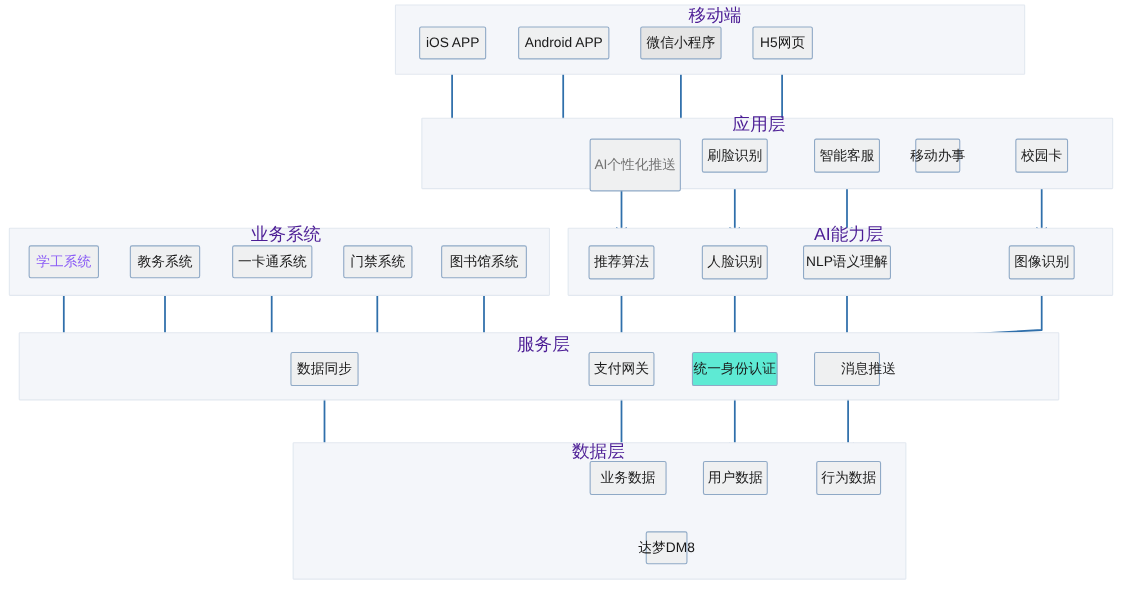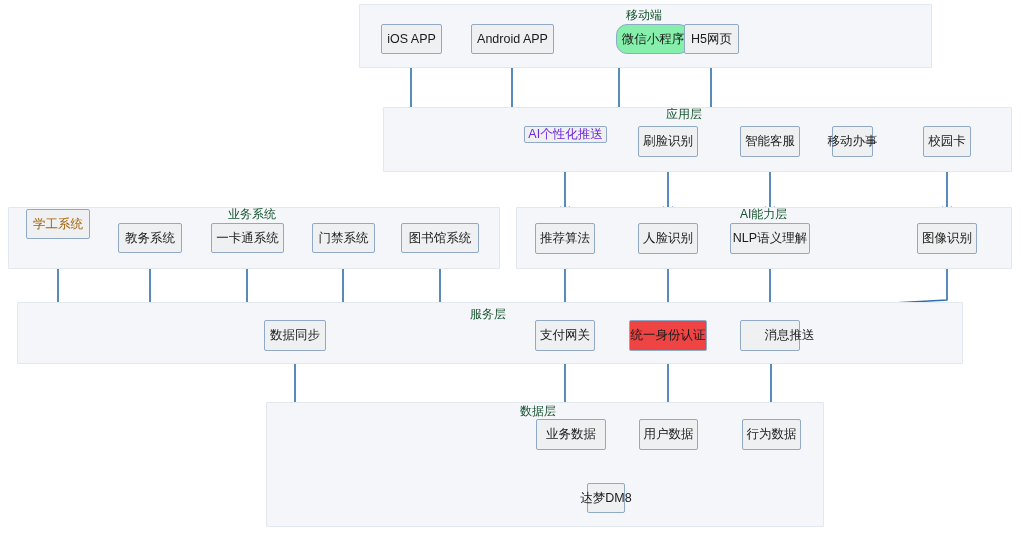--- a/index.html
+++ b/index.html
@@ -29,22 +29,22 @@
   }
   .layer-band {
     position: absolute;
     background: #f4f6fa;
     border: 1px solid #e2e8f0;
     box-sizing: border-box;
     border-radius: 1px;
   }
   .layer-title {
     position: absolute;
-    font-size: 12px;
-    color: #14532d;
+    font-size: 16px;
+    color: #4c1d95;
     white-space: nowrap;
     line-height: 14px;
   }
   .node {
     position: absolute;
     box-sizing: border-box;
     background: #eff0f1;
     border: 1px solid #8fa9c6;
     border-radius: 2px;
     display: flex;
@@ -108,39 +108,39 @@
       <div class="layer-title" style="left: 626px; top: 8px;">移动端</div>
       <div class="layer-title" style="left: 666px; top: 107px;">应用层</div>
       <div class="layer-title" style="left: 228px; top: 207px;">业务系统</div>
       <div class="layer-title" style="left: 740px; top: 207px;">AI能力层</div>
       <div class="layer-title" style="left: 470px; top: 307px;">服务层</div>
       <div class="layer-title" style="left: 520px; top: 404px;">数据层</div>
     </div>
   <div id="nodes-group">
       <div class="node" style="left: 381px; top: 24px; width: 61px; height: 30px; background: rgb(239, 240, 241); border-color: rgb(143, 169, 198); color: rgb(26, 26, 26);">iOS APP</div>
       <div class="node" style="left: 471px; top: 24px; width: 83px; height: 30px; background: rgb(239, 240, 241); border-color: rgb(143, 169, 198); color: rgb(26, 26, 26); text-align: center;">Android APP</div>
-      <div class="node" style="left: 616px; top: 24px; width: 74px; height: 30px; background: #86efac; border-color: rgb(143, 169, 198); color: rgb(26, 26, 26); border-radius: 11px;">微信小程序</div>
+      <div class="node" style="left: 582px; top: 24px; width: 74px; height: 30px; background: #e5e5e5; border-color: rgb(143, 169, 198); color: rgb(26, 26, 26);">微信小程序</div>
       <div class="node" style="left: 684px; top: 24px; width: 55px; height: 30px; background: rgb(239, 240, 241); border-color: rgb(143, 169, 198); color: rgb(26, 26, 26);">H5网页</div>
-      <div class="node" style="left: 524px; top: 126px; width: 83px; height: 17px; background: rgb(239, 240, 241); border-color: rgb(143, 169, 198); color: #6d28d9;">AI个性化推送</div>
+      <div class="node" style="left: 536px; top: 126px; width: 83px; height: 48px; background: rgb(239, 240, 241); border-color: rgb(143, 169, 198); color: #737373;">AI个性化推送</div>
       <div class="node" style="left: 638px; top: 126px; width: 60px; height: 31px; background: rgb(239, 240, 241); border-color: rgb(143, 169, 198); color: rgb(26, 26, 26);">刷脸识别</div>
       <div class="node" style="left: 740px; top: 126px; width: 60px; height: 31px; background: rgb(239, 240, 241); border-color: rgb(143, 169, 198); color: rgb(26, 26, 26);">智能客服</div>
       <div class="node" style="left: 832px; top: 126px; width: 41px; height: 31px; background: rgb(239, 240, 241); border-color: rgb(143, 169, 198); color: rgb(26, 26, 26);">移动办事</div>
       <div class="node" style="left: 923px; top: 126px; width: 48px; height: 31px; background: rgb(239, 240, 241); border-color: rgb(143, 169, 198); color: rgb(26, 26, 26);">校园卡</div>
-      <div class="node" style="left: 26px; top: 209px; width: 64px; height: 30px; background: rgb(239, 240, 241); border-color: rgb(143, 169, 198); color: #a16207;">学工系统</div>
+      <div class="node" style="left: 26px; top: 223px; width: 64px; height: 30px; background: rgb(239, 240, 241); border-color: rgb(143, 169, 198); color: #8b5cf6;">学工系统</div>
       <div class="node" style="left: 118px; top: 223px; width: 64px; height: 30px; background: rgb(239, 240, 241); border-color: rgb(143, 169, 198); color: rgb(26, 26, 26);">教务系统</div>
       <div class="node" style="left: 211px; top: 223px; width: 73px; height: 30px; background: rgb(239, 240, 241); border-color: rgb(143, 169, 198); color: rgb(26, 26, 26);">一卡通系统</div>
       <div class="node" style="left: 312px; top: 223px; width: 63px; height: 30px; background: rgb(239, 240, 241); border-color: rgb(143, 169, 198); color: rgb(26, 26, 26);">门禁系统</div>
       <div class="node" style="left: 401px; top: 223px; width: 78px; height: 30px; background: rgb(239, 240, 241); border-color: rgb(143, 169, 198); color: rgb(26, 26, 26);">图书馆系统</div>
       <div class="node" style="left: 535px; top: 223px; width: 60px; height: 31px; background: rgb(239, 240, 241); border-color: rgb(143, 169, 198); color: rgb(26, 26, 26);">推荐算法</div>
       <div class="node" style="left: 638px; top: 223px; width: 60px; height: 31px; background: rgb(239, 240, 241); border-color: rgb(143, 169, 198); color: rgb(26, 26, 26);">人脸识别</div>
       <div class="node" style="left: 730px; top: 223px; width: 80px; height: 31px; background: rgb(239, 240, 241); border-color: rgb(143, 169, 198); color: rgb(26, 26, 26);">NLP语义理解</div>
       <div class="node" style="left: 917px; top: 223px; width: 60px; height: 31px; background: rgb(239, 240, 241); border-color: rgb(143, 169, 198); color: rgb(26, 26, 26);">图像识别</div>
       <div class="node" style="left: 264px; top: 320px; width: 62px; height: 31px; background: rgb(239, 240, 241); border-color: rgb(143, 169, 198); color: rgb(26, 26, 26);">数据同步</div>
       <div class="node" style="left: 535px; top: 320px; width: 60px; height: 31px; background: rgb(239, 240, 241); border-color: rgb(143, 169, 198); color: rgb(26, 26, 26);">支付网关</div>
-      <div class="node" style="left: 629px; top: 320px; width: 78px; height: 31px; background: #ef4444; border-color: rgb(143, 169, 198); color: rgb(26, 26, 26);">统一身份认证</div>
+      <div class="node" style="left: 629px; top: 320px; width: 78px; height: 31px; background: #5eead4; border-color: rgb(143, 169, 198); color: rgb(26, 26, 26);">统一身份认证</div>
       <div class="node" style="left: 740px; top: 320px; width: 60px; height: 31px; background: rgb(239, 240, 241); border-color: rgb(143, 169, 198); color: rgb(26, 26, 26); padding-left: 39px;">消息推送</div>
       <div class="node" style="left: 536px; top: 419px; width: 70px; height: 31px; background: rgb(239, 240, 241); border-color: rgb(143, 169, 198); color: rgb(26, 26, 26);">业务数据</div>
       <div class="node" style="left: 639px; top: 419px; width: 59px; height: 31px; background: rgb(239, 240, 241); border-color: rgb(143, 169, 198); color: rgb(26, 26, 26);">用户数据</div>
       <div class="node" style="left: 742px; top: 419px; width: 59px; height: 31px; background: rgb(239, 240, 241); border-color: rgb(143, 169, 198); color: rgb(26, 26, 26);">行为数据</div>
       <div class="node" style="left: 587px; top: 483px; width: 38px; height: 30px; background: rgb(239, 240, 241); border-color: rgb(143, 169, 198); color: rgb(26, 26, 26);">达梦DM8</div>
     </div>
 
 </div>
 
 </body></html>

